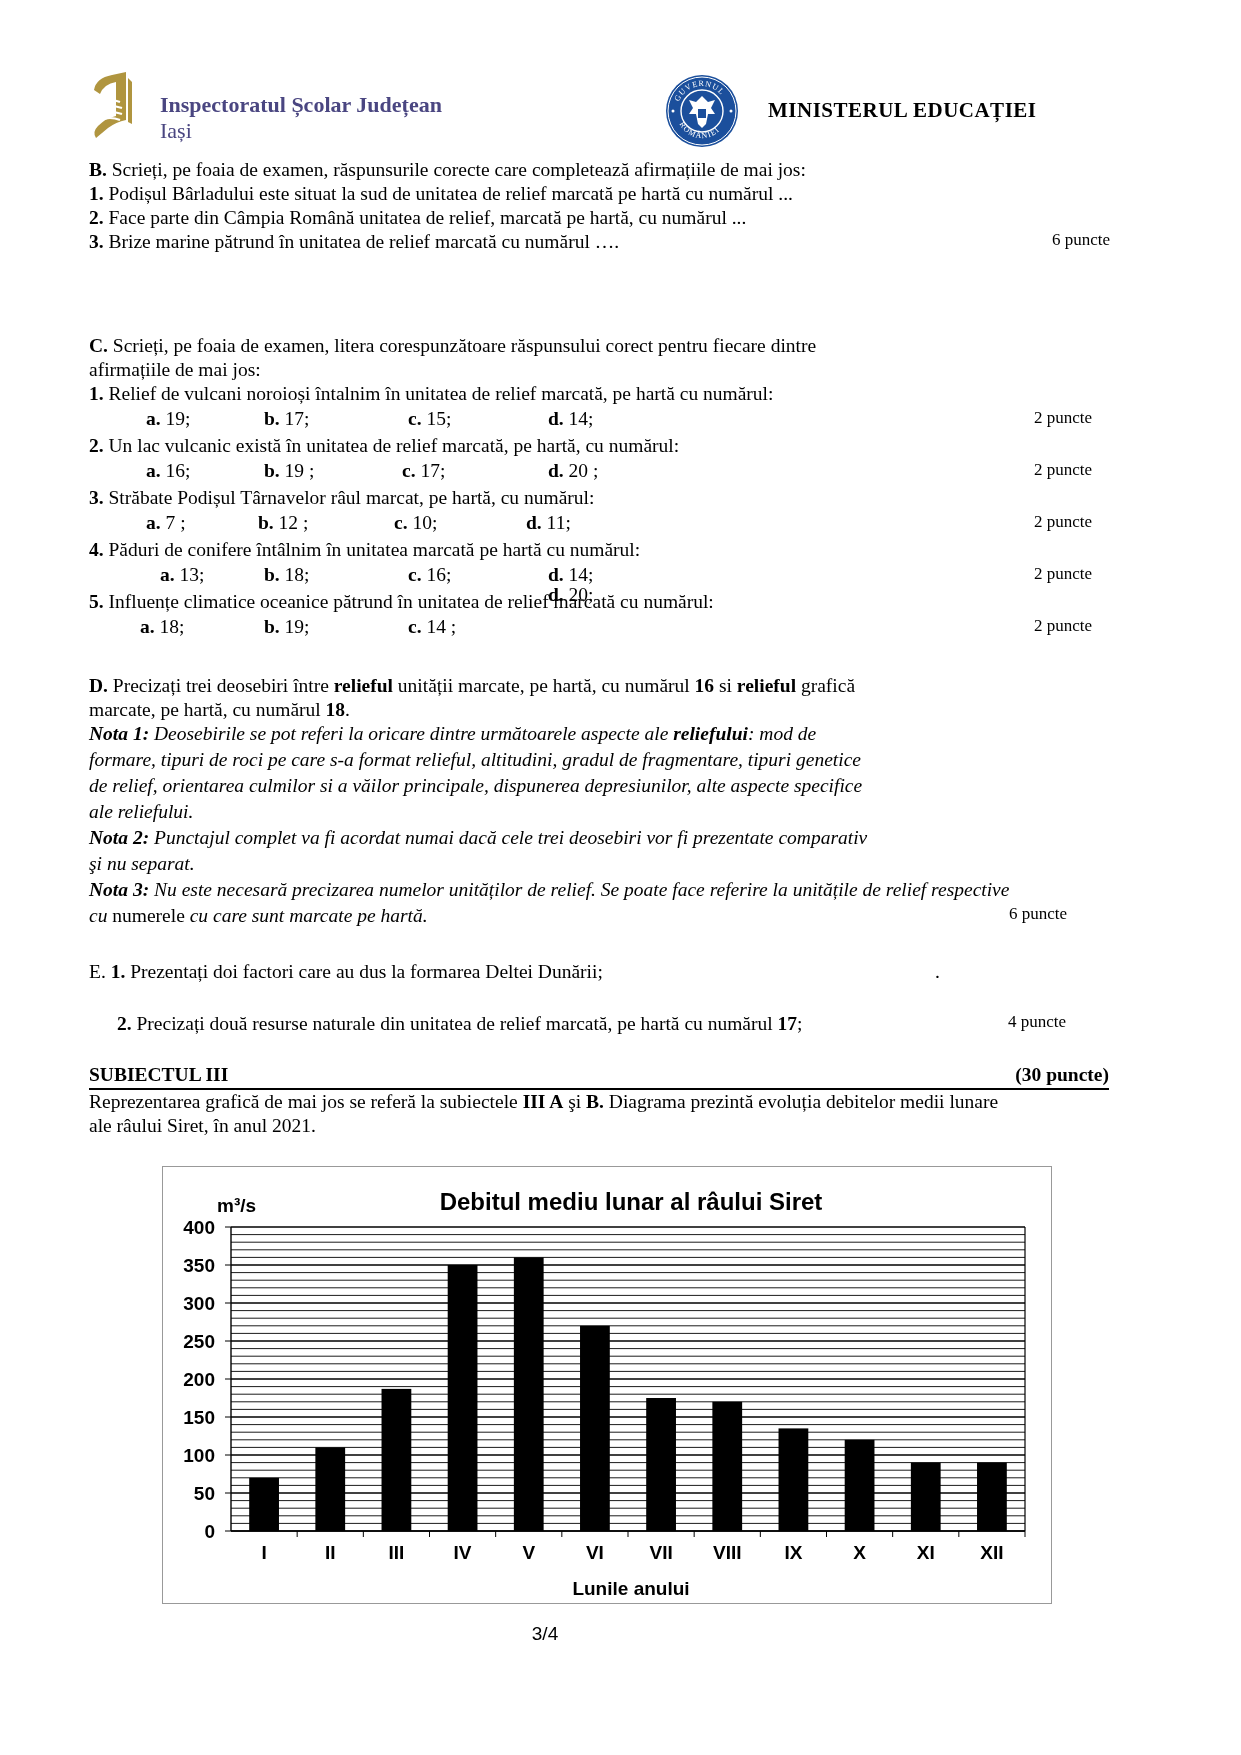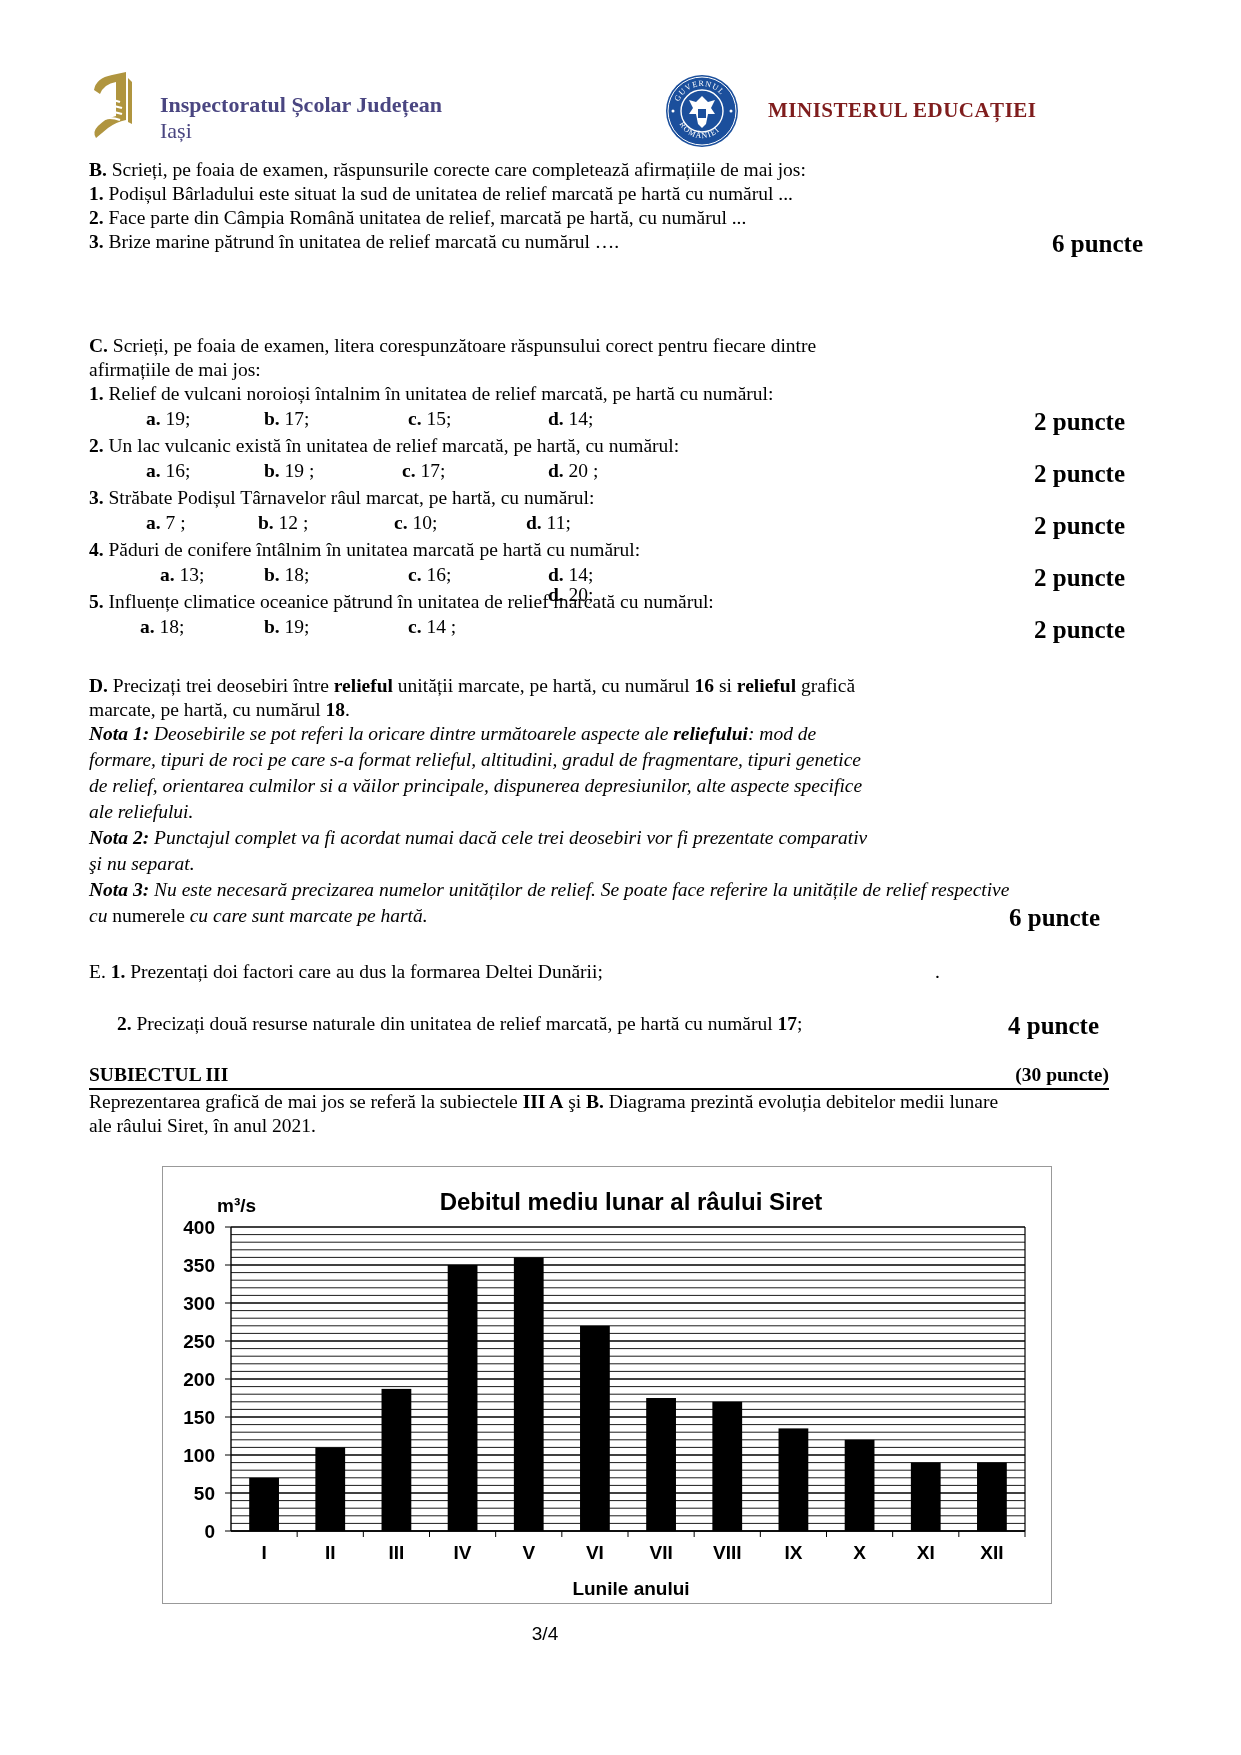--- a/index.html
+++ b/index.html
@@ -2,23 +2,23 @@
 <html><head>
 <meta charset="utf-8">
 <style>
   html,body{margin:0;padding:0;background:#fff;}
   body{width:1241px;height:1755px;position:relative;overflow:hidden;font-family:"Liberation Serif","DejaVu Serif",serif;color:#000;}
   .hdr{position:absolute;top:62px;left:0;width:1236px;height:100px;}
   .logo-isj{position:absolute;left:86px;top:10px;width:48px;height:68px;}
   .isj-text{position:absolute;left:160px;top:30px;color:#4a4681;font-family:"Liberation Serif",serif;font-weight:bold;font-size:22px;line-height:26px;}
   .isj-text .sub{font-weight:normal;}
   .logo-gov{position:absolute;left:665px;top:12px;width:74px;height:74px;}
-  .me-text{position:absolute;left:768px;top:36px;color:#7f1d1d;font-family:"Liberation Serif",serif;font-weight:bold;font-size:21px;letter-spacing:0.5px;}
+  .me-text{position:absolute;left:768px;top:36px;color:#000000;font-family:"Liberation Serif",serif;font-weight:bold;font-size:21px;letter-spacing:0.5px;}
   .line{position:absolute;left:89px;font-size:19.5px;line-height:24px;white-space:nowrap;}
-  .pts{position:absolute;font-weight:bold;font-size:25px;white-space:nowrap;}
+  .pts{position:absolute;font-weight:normal;font-size:17px;white-space:nowrap;}
   .opt{position:absolute;font-size:19.5px;white-space:nowrap;}
   .opt b{font-weight:bold;}
   .it{font-style:italic;}
   .subj{position:absolute;left:89px;top:1064px;width:1020px;border-bottom:2px solid #000;font-weight:bold;font-size:19.5px;height:24px;}
   .subj .r{position:absolute;right:0;top:0;}
   .chart-box{position:absolute;left:162px;top:1166px;width:888px;height:436px;border:1.5px solid #999;}
   .pagenum{position:absolute;left:0;width:1090px;top:1623px;text-align:center;font-family:"Liberation Sans",sans-serif;font-size:19px;}
 </style>
 </head>
 <body>

